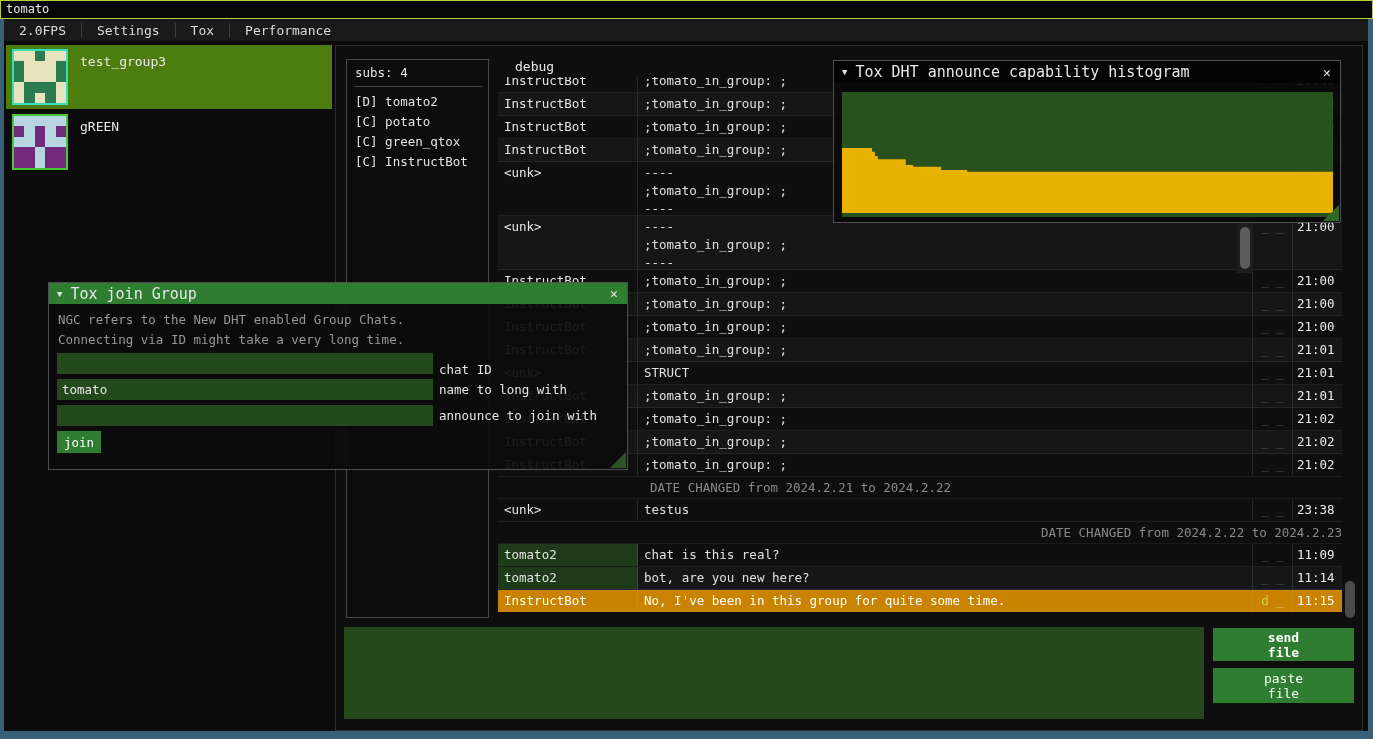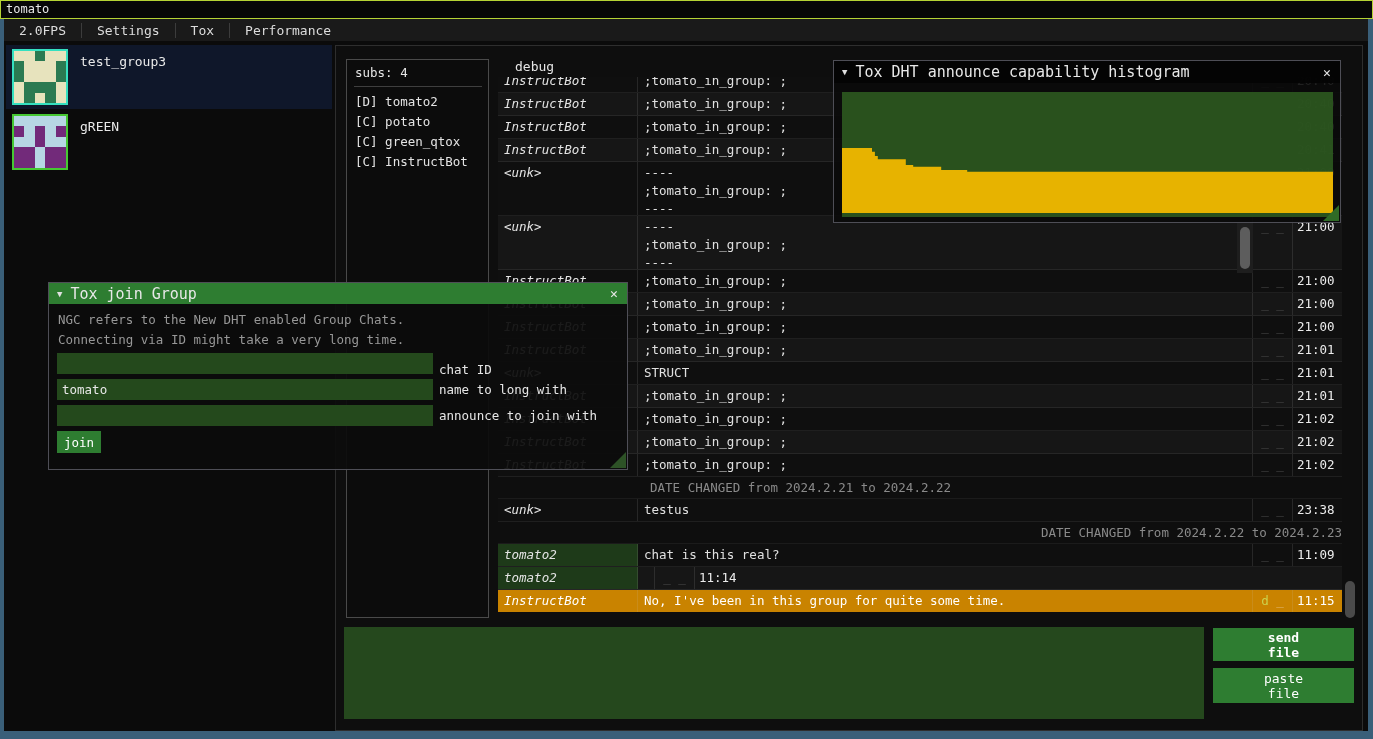--- a/index.html
+++ b/index.html
@@ -12,21 +12,21 @@
   .frame-left  { position:absolute; left:0; top:19px; width:4px;  height:712px; background:#3a5f79; }
   .frame-right { position:absolute; left:1368px; top:19px; width:5px; height:712px; background:#3a5f79; }
   .frame-bottom{ position:absolute; left:0; top:731px; width:1373px; height:8px; background:#3a5f79; }
   
   .menubar { position:absolute; left:4px; top:19px; width:1364px; height:22px; background:#1a1a1a;
              display:flex; align-items:center; font-size:13px; color:#dcdcdc; }
   .menu-item { padding:0 15px; cursor:default; }
   .menu-sep { width:1px; height:15px; background:#3c3c3c; }
   
   .group-row { position:absolute; left:6px; width:326px; height:64px; }
-  .group-row.selected { background:#0f172a; }
+  .group-row.selected { background:#4d7c0f; }
   .avatar { position:absolute; left:6px; top:4px; width:56px; height:56px; display:grid;
             grid-template-columns:repeat(5,1fr); grid-template-rows:repeat(5,1fr); }
   .group-label { position:absolute; left:74px; top:9px; font-size:13px; color:#e9e9e9; }
   
   .chatwin { position:absolute; left:335px; top:45px; width:1028px; height:686px;
              background:#0e0e0e; border:1px solid #2e2e2e; }
   .roster { position:absolute; left:10px; top:13px; width:143px; height:559px;
             border:1px solid #4a4a4a; background:#0c0c0c; font-size:12.5px; }
   .roster-title { position:absolute; left:8px; top:5px; color:#e6e6e6; }
   .roster-sep { position:absolute; left:7px; top:26px; width:128px; height:1px; background:#3f3f3f; }
@@ -34,21 +34,21 @@
   .roster-member { height:20px; line-height:20px; white-space:nowrap; overflow:hidden; }
   .chat-title { position:absolute; left:179px; top:13px; font-size:13px; color:#e6e6e6; }
   .chat-table { position:absolute; left:162px; top:31px; width:844px; height:535px; overflow:hidden;
                 font-size:12.5px; }
   .mrow { position:relative; display:flex; width:100%;
           border-bottom:1px solid rgba(200,200,200,0.09); overflow:hidden; }
   .mrow.alt { background:#161616; }
   .mrow.base { background:#0f0f0f; }
   .mrow.hl { background:#c98300; border-bottom:none; }
   .c-name { width:140px; padding:2px 20px 0 6px; line-height:18px; color:#e4e4e4;
-            border-right:1px solid rgba(200,200,200,0.13); white-space:nowrap; overflow:hidden;font-style:italic; }
+            border-right:1px solid rgba(200,200,200,0.13); white-space:nowrap; overflow:hidden; }
   .c-name.self { background:#1e3a19; }
   .c-msg { width:598px; padding:2px 3px 0 6px; line-height:18px; color:#e0e0e0; white-space:pre; overflow:hidden; }
   .c-sb { width:16px; }
   .c-checks { width:40px; border-left:1px solid rgba(200,200,200,0.13); color:#4e4e4e;
               padding-top:2px; line-height:18px; text-align:center; white-space:pre; }
   .c-time { width:49px; border-left:1px solid rgba(200,200,200,0.13); color:#ececec;
             padding:2px 0 0 4px; line-height:18px; }
   .mrow.hl .c-checks { color:#e3b973; }
   .mrow.hl .c-time, .mrow.hl .c-msg, .mrow.hl .c-name { color:#ffffff; }
   .d-mark { color:#ccd24d; }
@@ -311,20 +311,21 @@
         <div class="drow alt" style="height: 22px; text-align: right;">DATE CHANGED from 2024.2.22 to 2024.2.23</div>
         <div class="mrow base" style="height: 23px;">
           <div class="c-name self">tomato2</div>
           <div class="c-msg">chat is this real?</div>
           <div class="c-sb"></div>
           <div class="c-checks">_ _</div>
           <div class="c-time">11:09</div>
         </div>
         <div class="mrow alt" style="height: 23px;">
           <div class="c-name self">tomato2</div>
+          <div class="c-msg">bot, are you new here?</div>
           <div class="c-sb"></div>
           <div class="c-checks">_ _</div>
           <div class="c-time">11:14</div>
         </div>
         <div class="mrow hl" style="height: 24px;">
           <div class="c-name">InstructBot</div>
           <div class="c-msg">No, I've been in this group for quite some time.</div>
           <div class="c-sb"></div>
           <div class="c-checks"><span class="d-mark">d</span> _</div>
           <div class="c-time">11:15</div>

